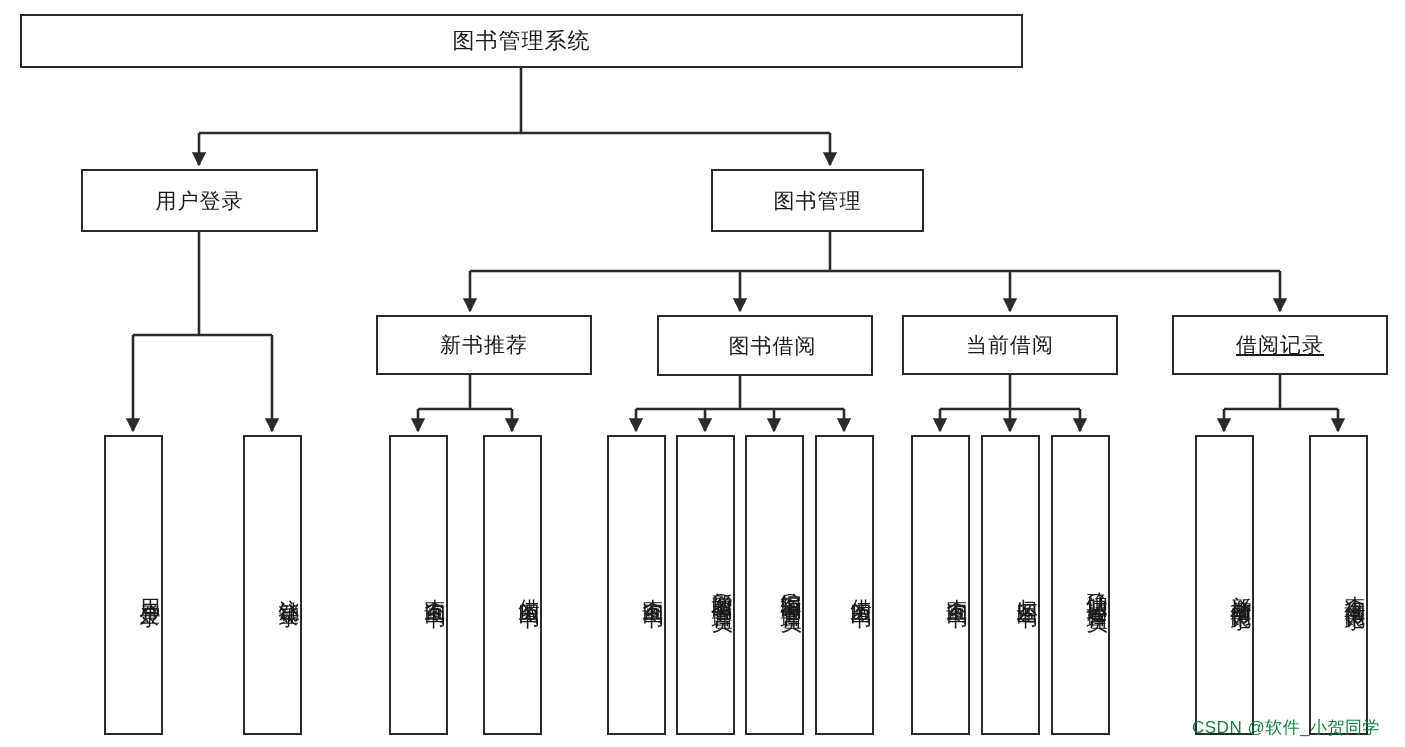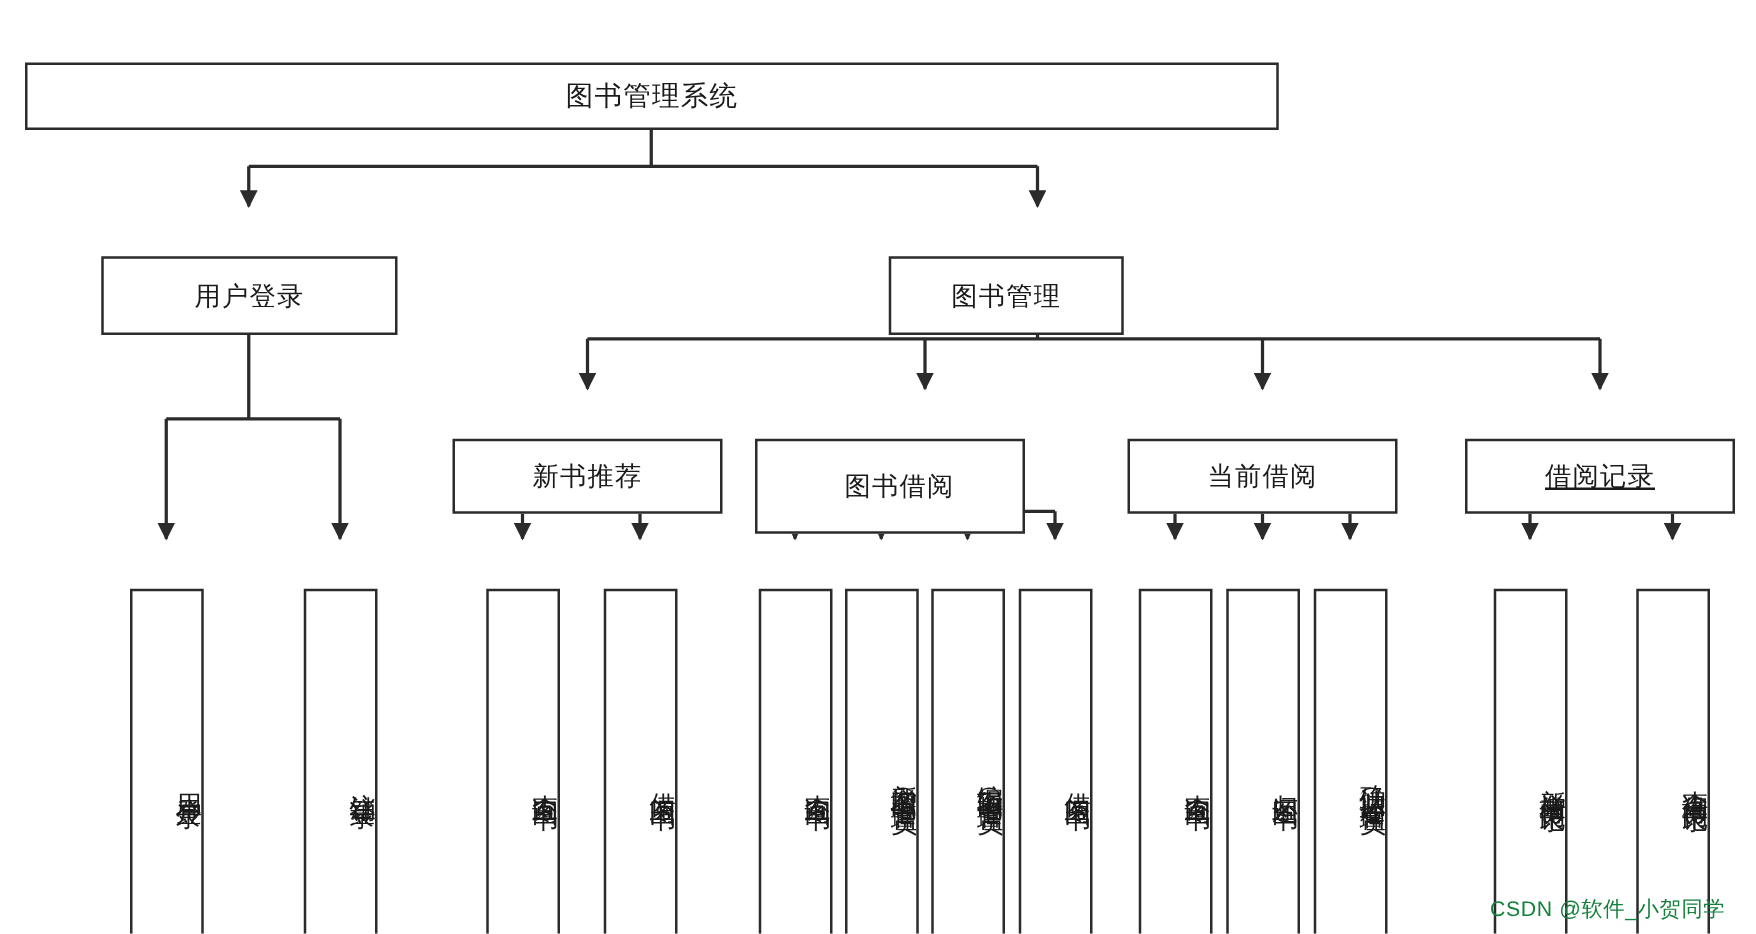--- a/index.html
+++ b/index.html
@@ -28,21 +28,20 @@
   }
   .node {
     position: absolute;
     box-sizing: border-box;
     border: 2px solid #2b2b2b;
     background: #ffffff;
     display: flex;
     align-items: center;
     justify-content: center;
     color: #1a1a1a;
-    margin-top: 36px;
   }
   .node-h {
     font-size: 21px;
     letter-spacing: 1px;
     white-space: nowrap;
   }
   .node-root {
     font-size: 22px;
   }
   .node-v {
@@ -120,25 +119,25 @@
       <path d="M 1224 409 L 1338 409"></path>
       <path d="M 1224 409 L 1224 431" marker-end="url(#arrow)"></path>
       <path d="M 1338 409 L 1338 431" marker-end="url(#arrow)"></path>
     </g>
   </svg>
 
   <div class="node node-h node-root" style="left:20px; top:14px; width:1003px; height:54px;">图书管理系统</div>
 
   <div class="node node-h" style="left:81px; top:169px; width:237px; height:63px;">用户登录</div>
 
-  <div class="node node-h" style="left:711px; top:169px; width:188px; height:63px;">图书管理</div>
+  <div class="node node-h" style="left:711px; top:169px; width:213px; height:63px;">图书管理</div>
 
-  <div class="node node-h" style="left:362px; top:315px; width:216px; height:60px;">新书推荐</div>
+  <div class="node node-h" style="left:376px; top:315px; width:216px; height:60px;">新书推荐</div>
 
-  <div class="node node-h" style="left:604px; top:315px; width:216px; height:76px;padding-left:15px;">图书借阅</div>
+  <div class="node node-h" style="left:657px; top:315px; width:216px; height:61px;padding-left:15px;">图书借阅</div>
 
   <div class="node node-h" style="left:902px; top:315px; width:216px; height:60px;">当前借阅</div>
 
   <div class="node node-h" style="left:1172px; top:315px; width:216px; height:60px;text-decoration:underline;">借阅记录</div>
 
   <div class="node node-v" style="left:104px; top:435px; width:59px; height:300px;">
     <span class="vlabel">用户登录</span>
   </div>
   <div class="node node-v" style="left:243px; top:435px; width:59px; height:300px;">
     <span class="vlabel">注销登录</span>

